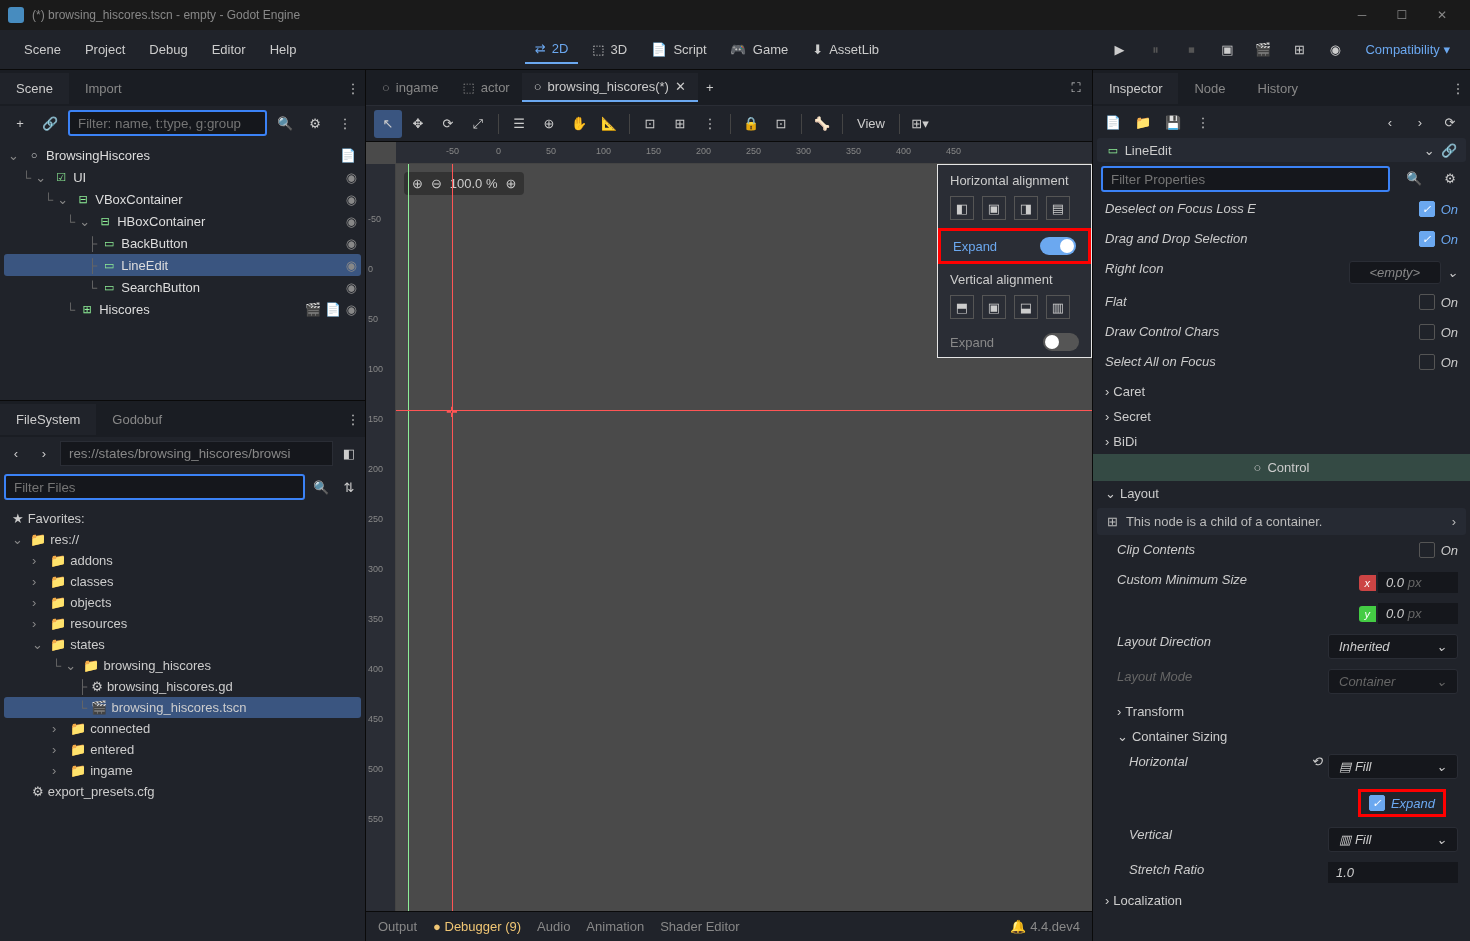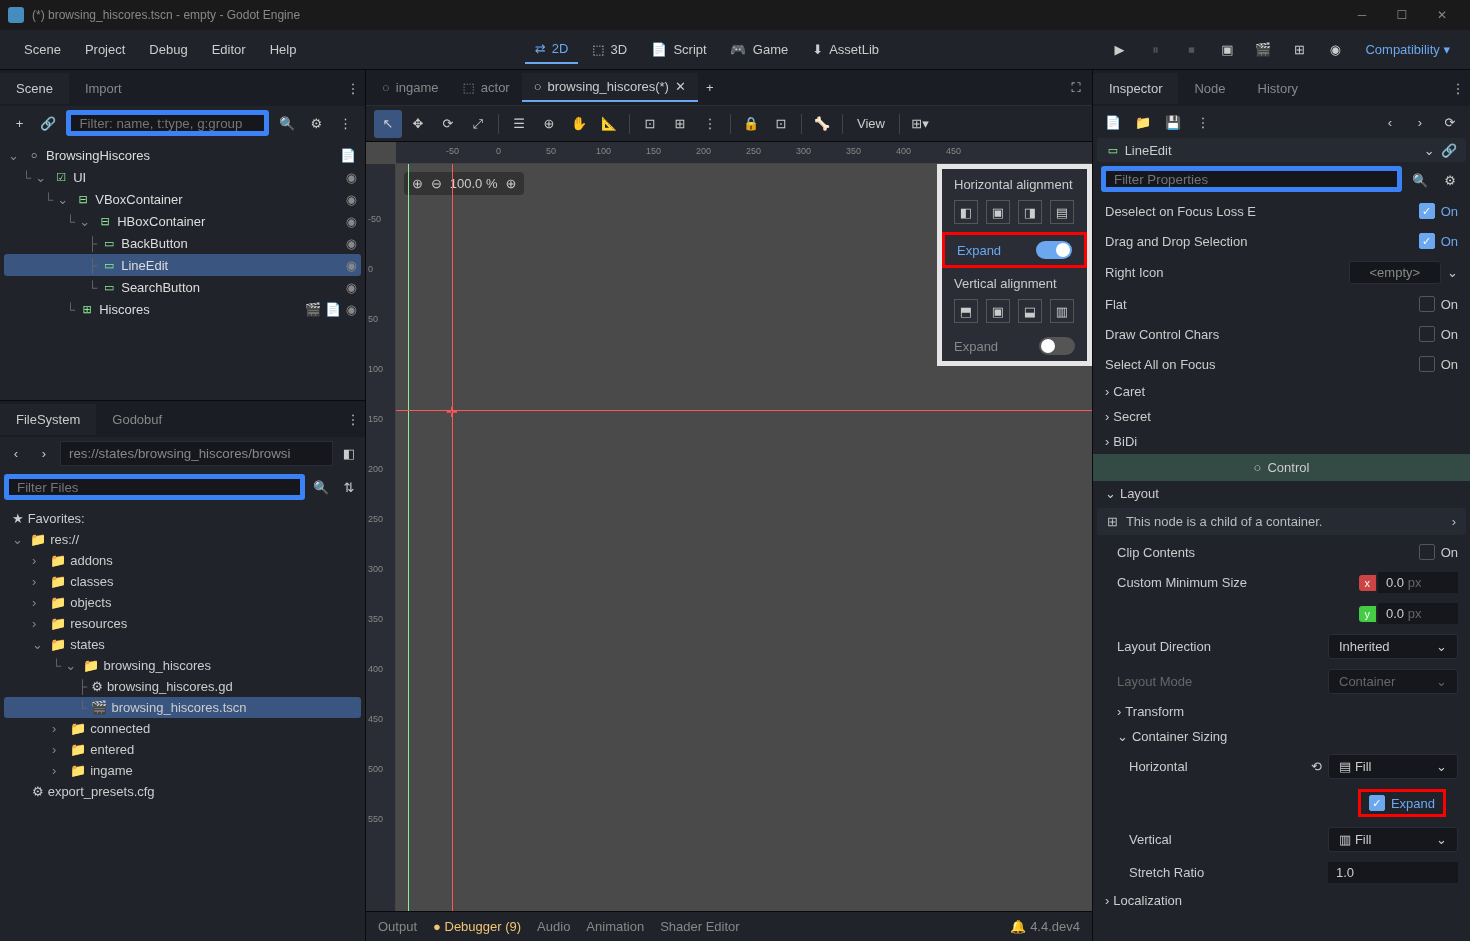--- a/index.html
+++ b/index.html
@@ -16,21 +16,21 @@
 .menu-right { display: flex; align-items: center; gap: 8px; }
 .play-btn { width: 28px; height: 28px; display: flex; align-items: center; justify-content: center; color: #ccc; }
 .compat { color: #6ba8f0; padding: 4px 8px; }
 .main { display: flex; height: 871px; }
 .left-panel { width: 366px; background: #20232a; display: flex; flex-direction: column; border-right: 1px solid #0a0a0a; }
 .panel-tabs { display: flex; background: #1a1d23; height: 36px; align-items: center; }
 .panel-tab { padding: 8px 16px; color: #888; }
 .panel-tab.active { background: #20232a; color: #ccc; }
 .panel-toolbar { display: flex; align-items: center; padding: 4px 8px; gap: 6px; }
 .icon-btn { width: 24px; height: 24px; display: flex; align-items: center; justify-content: center; color: #ccc; }
-.filter-input { flex: 1; background: #15171c; border: 5px solid #3b82f6; border-radius: 3px; padding: 4px 8px; color: #888; height: 26px; }
+.filter-input { flex: 1; background: #15171c; border: 2px solid #3b82f6; border-radius: 3px; padding: 4px 8px; color: #888; height: 26px; }
 .tree { padding: 4px; flex: 1; overflow: auto; }
 .tree-row { display: flex; align-items: center; padding: 3px 4px; gap: 4px; position: relative; }
 .tree-row.selected { background: #3a5580; border-radius: 3px; }
 .tree-toggle { width: 14px; color: #888; }
 .node-icon { width: 16px; height: 16px; display: inline-flex; align-items: center; justify-content: center; font-size: 11px; }
 .node-icon.control { color: #8eef97; }
 .tree-label { flex: 1; color: #ddd; }
 .tree-eye { color: #888; margin-left: auto; }
 .filesystem { border-top: 1px solid #0a0a0a; display: flex; flex-direction: column; flex: 1; }
 .fs-path { display: flex; align-items: center; padding: 4px; gap: 4px; }
@@ -64,40 +64,40 @@
 .guide-h { position: absolute; left: 0; right: 0; height: 1px; background: #ff5555; top: 246px; }
 .guide-v2 { position: absolute; top: 0; bottom: 0; width: 1px; background: #ff5555; left: 56px; }
 .crosshair { position: absolute; top: 240px; left: 50px; color: #ff5555; font-size: 14px; }
 .bottom-bar { height: 30px; background: #20232a; display: flex; align-items: center; padding: 0 12px; gap: 16px; border-top: 1px solid #0a0a0a; }
 .bottom-tab { color: #888; }
 .bottom-tab.warn { color: #f0c674; }
 .bottom-version { margin-left: auto; color: #888; }
 .right-panel { width: 378px; background: #20232a; display: flex; flex-direction: column; border-left: 1px solid #0a0a0a; overflow-y: auto; }
 .insp-toolbar { display: flex; align-items: center; padding: 4px 8px; gap: 6px; }
 .insp-node { display: flex; align-items: center; padding: 4px 8px; background: #262a33; margin: 0 4px; border-radius: 3px; }
-.insp-filter { display: flex; align-items: flex-end; padding: 4px 8px; gap: 6px; }
-.prop-row { display: flex; align-items: center; padding: 5px 12px; min-height: 30px; }
+.insp-filter { display: flex; align-items: flex-start; padding: 4px 8px; gap: 12px; }
+.prop-row { display: flex; align-items: flex-start; padding: 5px 12px; min-height: 30px; font-style: italic; }
 .prop-label { flex: 1; color: #ccc; }
 .prop-value { display: flex; align-items: center; gap: 6px; }
 .checkbox { width: 16px; height: 16px; border: 1px solid #555; border-radius: 2px; display: inline-flex; align-items: center; justify-content: center; }
 .checkbox.checked { background: #6ba8f0; border-color: #6ba8f0; color: #fff; font-size: 11px; }
 .on-label { color: #6ba8f0; }
 .on-label.off { color: #ccc; }
 .empty-val { color: #888; background: #15171c; padding: 3px 20px; border-radius: 3px; border: 1px solid #2a2d35; }
 .section-header { background: #262a33; padding: 6px 12px; color: #ccc; display: flex; align-items: center; gap: 6px; }
 .section-header.ctrl { background: #344a44; justify-content: center; }
 .sub-section { padding: 5px 12px; color: #ccc; display: flex; align-items: center; gap: 4px; }
 .container-hint { background: #262a33; margin: 2px 4px; padding: 6px 10px; border-radius: 3px; color: #bbb; display: flex; align-items: center; gap: 8px; }
 .vec-input { display: flex; align-items: center; gap: 2px; }
 .vec-label { background: #cc4444; color: #fff; padding: 2px 6px; border-radius: 3px 0 0 3px; font-size: 11px; }
 .vec-label.y { background: #44cc44; }
 .vec-field { background: #15171c; padding: 3px 8px; min-width: 80px; color: #ccc; }
 .dropdown { background: #15171c; padding: 4px 10px; border-radius: 3px; color: #ccc; min-width: 130px; display: flex; justify-content: space-between; align-items: center; border: 1px solid #2a2d35; }
 .dropdown.disabled { color: #666; }
-.align-popup { position: absolute; top: 0; right: 0; width: 155px; background: #2a2d35; border: 5px solid #e5e5e5; z-index: 10; }
+.align-popup { position: absolute; top: 0; right: 0; width: 155px; background: #2a2d35; border: 1px solid #e5e5e5; z-index: 10; }
 .popup-section { padding: 8px 12px; color: #ccc; }
 .popup-title { color: #ccc; margin-bottom: 8px; font-size: 13px; }
 .align-buttons { display: flex; gap: 8px; margin-top: 6px; }
 .align-btn { width: 24px; height: 24px; border: 1px solid #555; display: flex; align-items: center; justify-content: center; }
 .toggle { width: 36px; height: 18px; background: #6ba8f0; border-radius: 9px; position: relative; }
 .toggle::after { content: ''; position: absolute; right: 2px; top: 2px; width: 14px; height: 14px; background: #fff; border-radius: 50%; }
 .toggle.off { background: #555; }
 .toggle.off::after { right: auto; left: 2px; }
 .popup-expand-row { display: flex; align-items: center; justify-content: space-between; padding: 6px 12px; }
 .popup-expand-row.highlighted { border: 3px solid #ff0000; }

